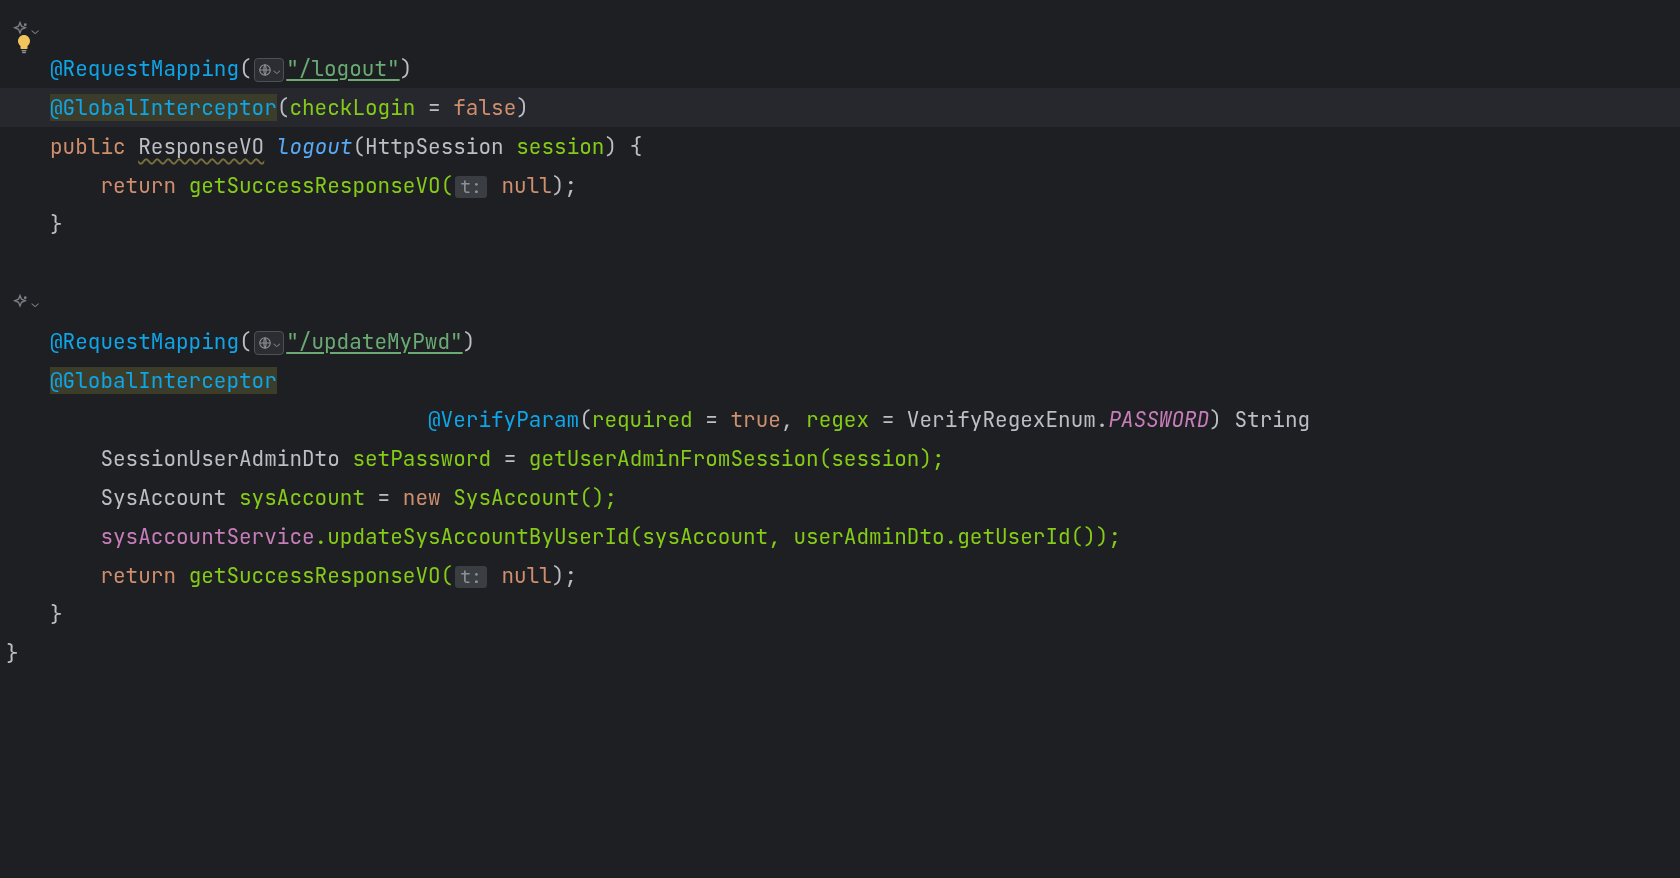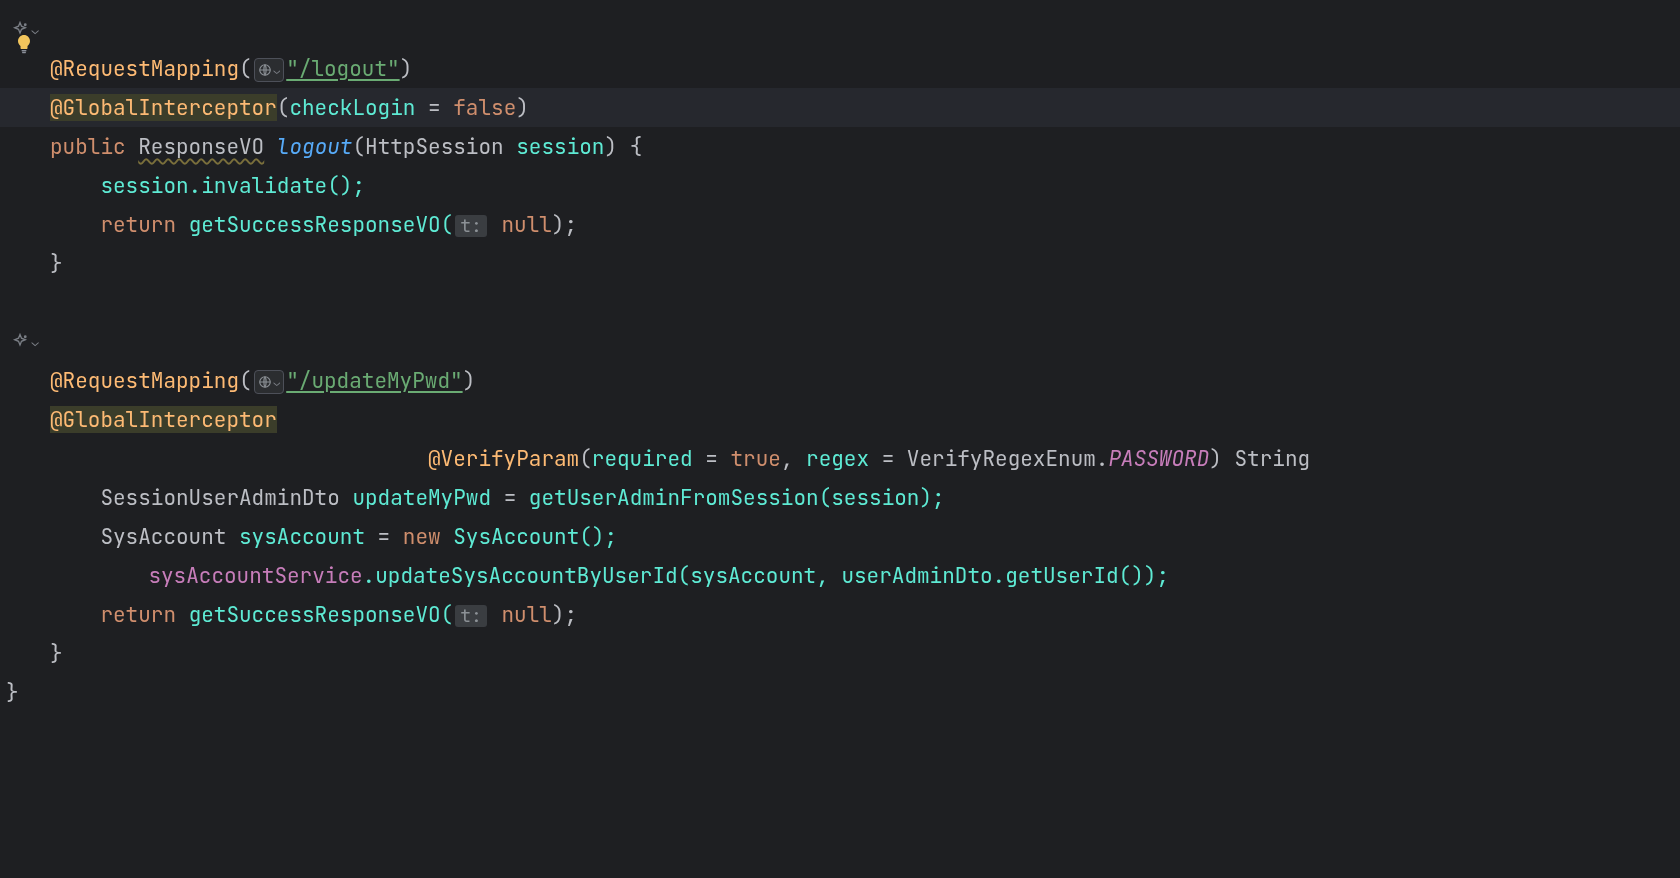--- a/index.html
+++ b/index.html
@@ -70,28 +70,28 @@
     justify-content: center;
     background: #3a3d41;
     border-radius: 3px;
     padding: 0 5px;
     height: 22px;
     font-size: 18px;
     color: #8c9196;
     margin: 0 2px;
   }
   
-  .c-anno     { color: #fdba74; }          
+  .c-anno     { color: #0ea5e9; }          
   .c-kw       { color: #cf8e6d; }          
   .c-type     { color: #bcbec4; }          
   .c-method   { color: #57aaf7; font-style: italic; }          
-  .c-def      { color: #5eead4; text-align: right; }          
+  .c-def      { color: #84cc16; text-align: right; }          
   .c-url      { color: #6aab73; text-decoration: underline; text-underline-offset: 3px; }
   .c-const    { color: #c77dba; font-style: italic; } 
-  .c-field    { color: #c77dba; margin-left: 48px; }          
+  .c-field    { color: #c77dba; }          
   .c-staticm  { color: #bcbec4; font-style: italic; } 
   .c-punc     { color: #bcbec4; }
   .wavy-warn {
     text-decoration: underline wavy #7a6f3b 1.5px;
     text-underline-offset: 4px;
     text-align: right;
   }
   .anno-hl {
     background: #3b3d2a;
   }
@@ -133,24 +133,20 @@
   <div class="line highlight">
     <div class="gutter"></div>
     <div class="code"><span class="c-anno anno-hl">@GlobalInterceptor</span><span class="c-punc">(</span><span class="c-def">checkLogin</span><span class="c-punc"> = </span><span class="c-kw">false</span><span class="c-punc">)</span></div>
   </div>
 
   <div class="line">
     <div class="gutter"></div>
     <div class="code"><span class="c-kw">public</span><span> </span><span class="c-type wavy-warn">ResponseVO</span><span> </span><span class="c-method">logout</span><span class="c-punc">(</span><span class="c-type">HttpSession</span><span> </span><span class="c-def">session</span><span class="c-punc">)</span><span> </span><span class="c-punc">{</span></div>
   </div>
 
-  <div class="line">
-    <div class="gutter"></div>
-    <div class="code">    <span class="c-def">session</span><span class="c-def">.invalidate();</span></div>
-  </div>
 
   <div class="line">
     <div class="gutter"></div>
     <div class="code">    <span class="c-kw">return</span><span> </span><span class="c-def">getSuccessResponseVO(</span><span class="hint-box">t:</span><span> </span><span class="c-kw">null</span><span class="c-punc">);</span></div>
   </div>
 
   <div class="line">
     <div class="gutter"></div>
     <div class="code"><span class="c-punc">}</span></div>
   </div>
@@ -186,21 +182,21 @@
   </div>
 
 
   <div class="line">
     <div class="gutter"></div>
     <div class="code">                              <span class="c-anno">@VerifyParam</span><span class="c-punc">(</span><span class="c-def">required</span><span class="c-punc"> = </span><span class="c-kw">true</span><span class="c-punc">, </span><span class="c-def">regex</span><span class="c-punc"> = </span><span class="c-type">VerifyRegexEnum</span><span class="c-punc">.</span><span class="c-const">PASSWORD</span><span class="c-punc">)</span><span> </span><span class="c-type">String</span><span> </span></div>
   </div>
 
   <div class="line">
     <div class="gutter"></div>
-    <div class="code">    <span class="c-type">SessionUserAdminDto</span><span> </span><span class="c-def">updateMyPwd</span><span class="c-punc"> = </span><span class="c-def">getUserAdminFromSession(session);</span></div>
+    <div class="code">    <span class="c-type">SessionUserAdminDto</span><span> </span><span class="c-def">setPassword</span><span class="c-punc"> = </span><span class="c-def">getUserAdminFromSession(session);</span></div>
   </div>
 
   <div class="line">
     <div class="gutter"></div>
     <div class="code">    <span class="c-type">SysAccount</span><span> </span><span class="c-def">sysAccount</span><span class="c-punc"> = </span><span class="c-kw">new</span><span class="c-def"> SysAccount();</span></div>
   </div>
 
 
   <div class="line">
     <div class="gutter"></div>

